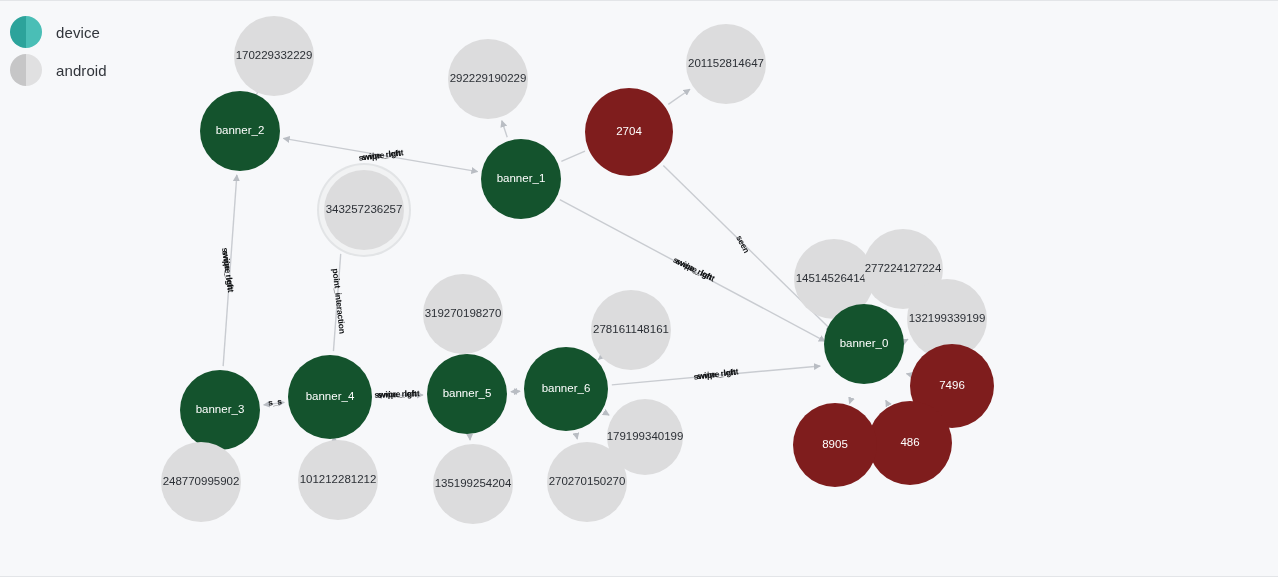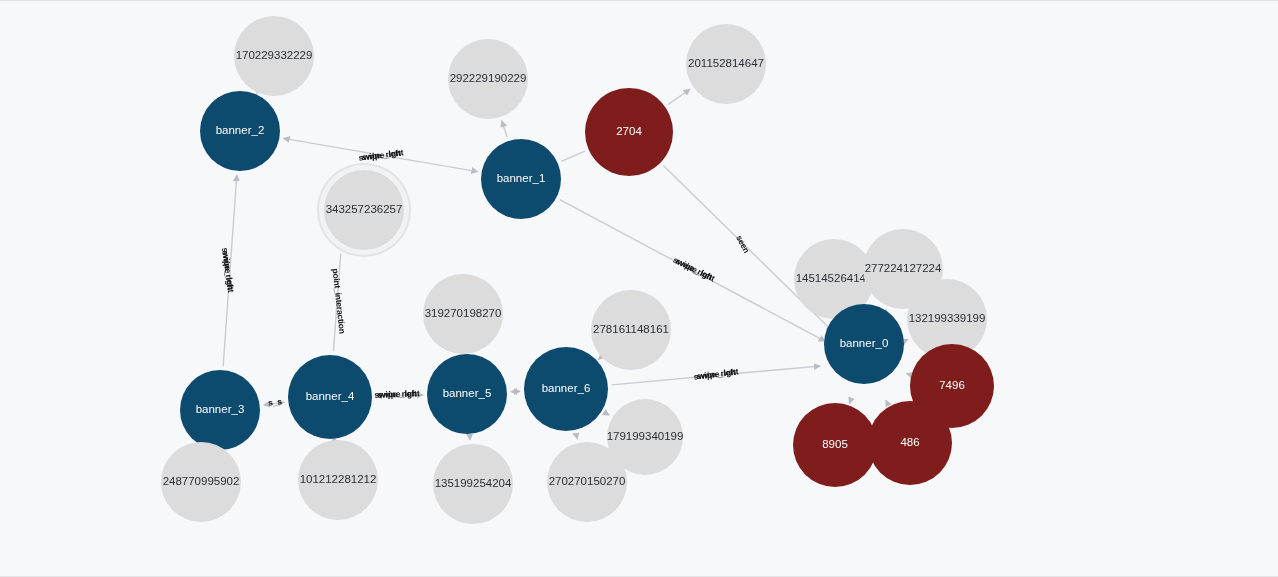--- a/index.html
+++ b/index.html
@@ -55,21 +55,21 @@
     box-sizing: border-box;
     z-index: 10;
   }
   .node-label {
     font-size: 11.5px;
     line-height: 1;
     white-space: nowrap;
     text-align: center;
     pointer-events: none;
   }
-  .node.type-node   { background: #0c4a6e; }
+  .node.type-node   { background: #14532d; }
   .node.type-device { background: #7f1d1d; }
   .node.type-android{ background: #dcdcdd; }
   .node.type-node .node-label,
   .node.type-device .node-label { color: #ffffff; }
   .node.type-android .node-label { color: #2b2f35; }
   .node.selected {
     box-shadow: 0 0 0 5px #f1f2f3, 0 0 0 7px #e2e4e6;
   }
   .edge-label-stack {
     position: absolute;
@@ -235,15 +235,23 @@
         <span>swipe_left</span>
         <span>swipe_right</span>
       </div>
       <div class="edge-label-stack" style="left: 716px; top: 373px; width: 0px; height: 0px; transform: rotate(-7deg);">
         <span>swipe_left</span>
         <span>swipe_right</span>
       </div>
     </div>
 
   <div id="legend">
+      <div class="legend-row">
+        <span class="legend-swatch" style="background: linear-gradient(90deg, rgb(44, 163, 155) 0%, rgb(44, 163, 155) 50%, rgb(74, 190, 182) 50%, rgb(74, 190, 182) 100%);"></span>
+        <span class="legend-label">device</span>
+      </div>
+      <div class="legend-row">
+        <span class="legend-swatch" style="background: linear-gradient(90deg, rgb(198, 198, 199) 0%, rgb(198, 198, 199) 50%, rgb(224, 224, 225) 50%, rgb(224, 224, 225) 100%);"></span>
+        <span class="legend-label">android</span>
+      </div>
     </div>
 
 </div>
 
 </body></html>

